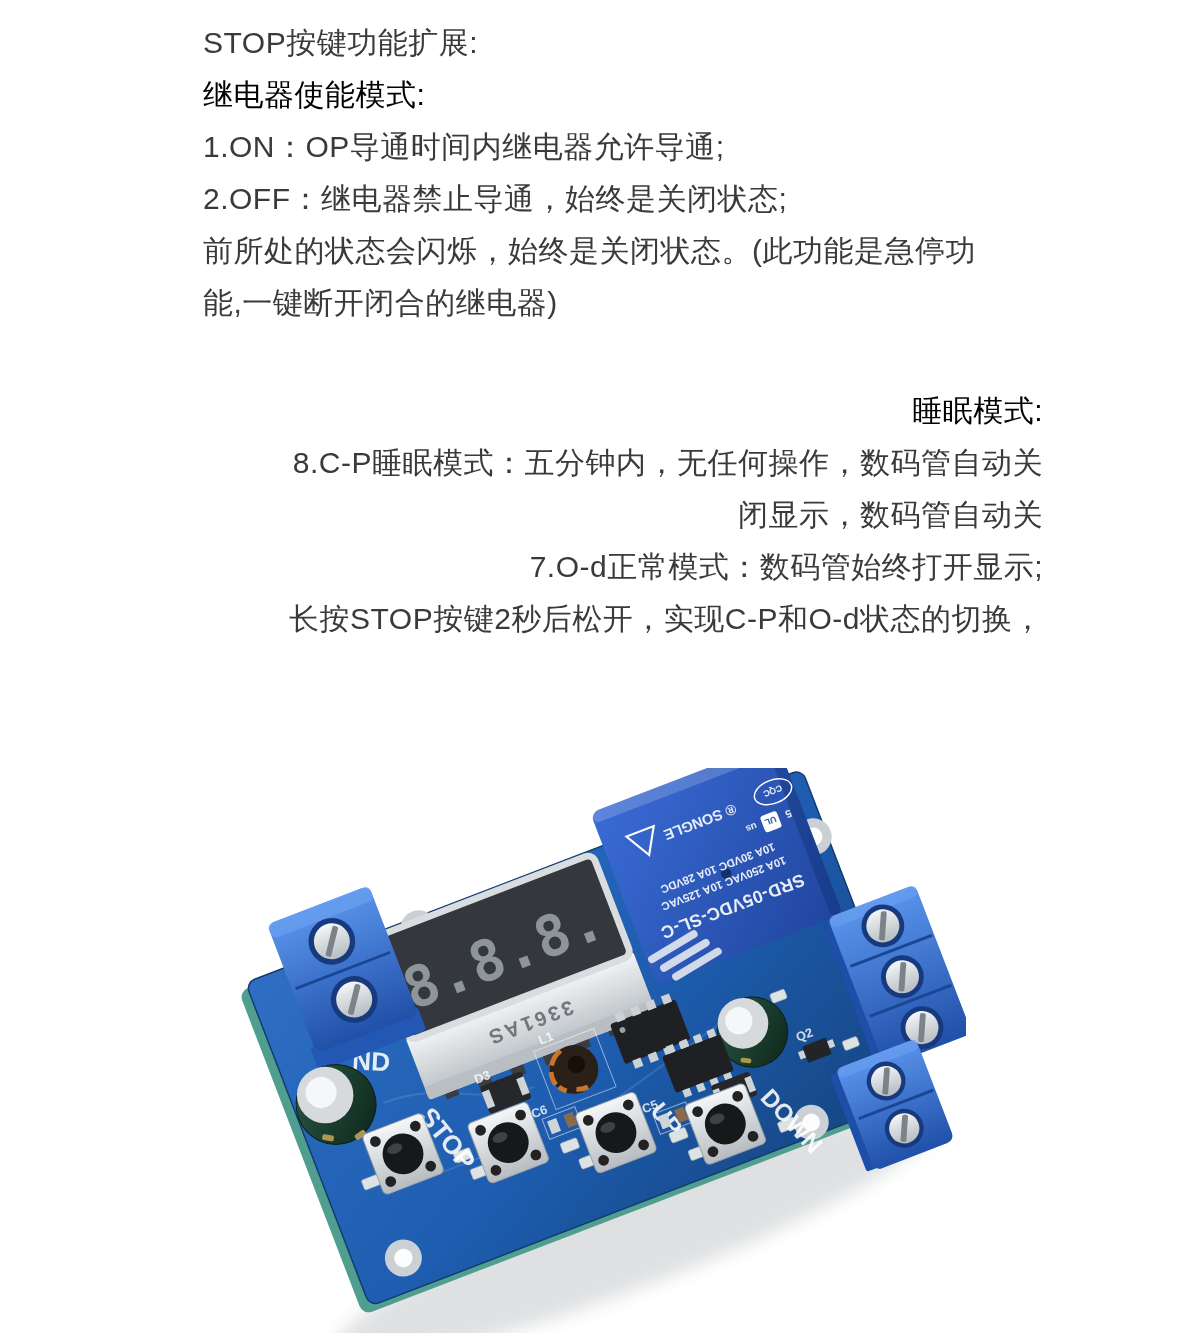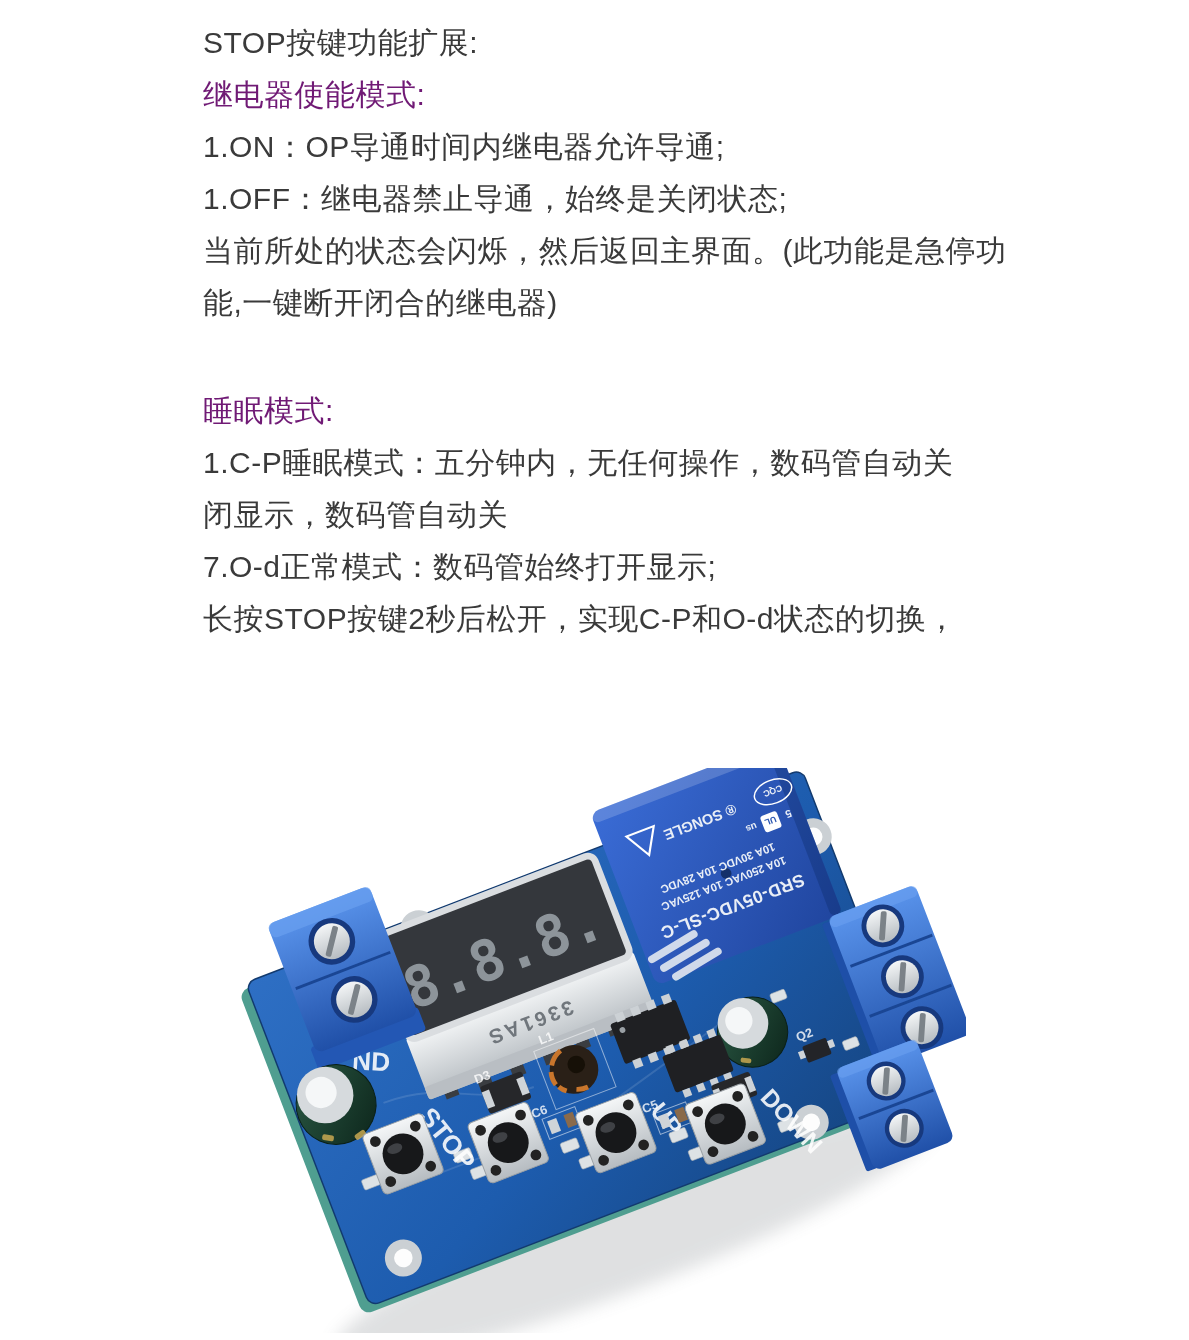--- a/index.html
+++ b/index.html
@@ -1,48 +1,48 @@
 <!DOCTYPE html>
 <html><head>
 <meta charset="utf-8">
 <style>
   html,body{margin:0;padding:0;background:#ffffff;}
   .page{position:relative;width:1189px;height:1340px;background:#ffffff;overflow:hidden;
         font-family:"Liberation Sans","DejaVu Sans",sans-serif;}
   .desc{position:absolute;left:203px;top:17px;width:840px;}
   .line{font-size:30px;line-height:52px;color:#3a3a3a;letter-spacing:0.5px;white-space:nowrap;
         font-weight:400;}
-  .line.accent{color:#701a75;}
-  .para2{margin-top:56px;}
+  .line.accent{color:#000000;}
+  .para2{margin-top:56px;text-align:right;}
   .photo-wrap{position:absolute;left:226px;top:768px;width:740px;height:565px;margin:0;}
   .photo-wrap svg{display:block;width:740px;height:565px;}
   svg text{font-family:"Liberation Sans","DejaVu Sans",sans-serif;}
   .silk{fill:#ffffff;opacity:0.88;font-weight:bold;}
   .silk-sm{fill:#ffffff;opacity:0.8;font-weight:bold;font-size:13px;}
   .relay-txt{fill:#e9eef6;font-weight:bold;}
   .seg{font-family:"DejaVu Sans Mono","Liberation Mono",monospace;font-weight:bold;
        fill:#8d949a;letter-spacing:1px;}
 </style>
 </head>
 <body>
 
 <div class="page">
 
   <section class="desc">
     <div>
       <div class="line">STOP按键功能扩展:</div>
       <div class="line accent">继电器使能模式:</div>
       <div class="line">1.ON：OP导通时间内继电器允许导通;</div>
-      <div class="line">1.OFF：继电器禁止导通，始终是关闭状态;</div>
-      <div class="line">当前所处的状态会闪烁，然后返回主界面。(此功能是急停功</div>
+      <div class="line">2.OFF：继电器禁止导通，始终是关闭状态;</div>
+      <div class="line">前所处的状态会闪烁，始终是关闭状态。(此功能是急停功</div>
       <div class="line">能,一键断开闭合的继电器)</div>
     </div>
     <div class="para2">
       <div class="line accent">睡眠模式:</div>
-      <div class="line">1.C-P睡眠模式：五分钟内，无任何操作，数码管自动关</div>
+      <div class="line">8.C-P睡眠模式：五分钟内，无任何操作，数码管自动关</div>
       <div class="line">闭显示，数码管自动关</div>
       <div class="line">7.O-d正常模式：数码管始终打开显示;</div>
       <div class="line">长按STOP按键2秒后松开，实现C-P和O-d状态的切换，</div>
     </div>
   </section>
 
   <figure class="photo-wrap">
   <svg viewBox="0 0 760 575" xmlns="http://www.w3.org/2000/svg">
     <defs>
       <linearGradient id="gBoard" x1="0" y1="0" x2="1" y2="1">

